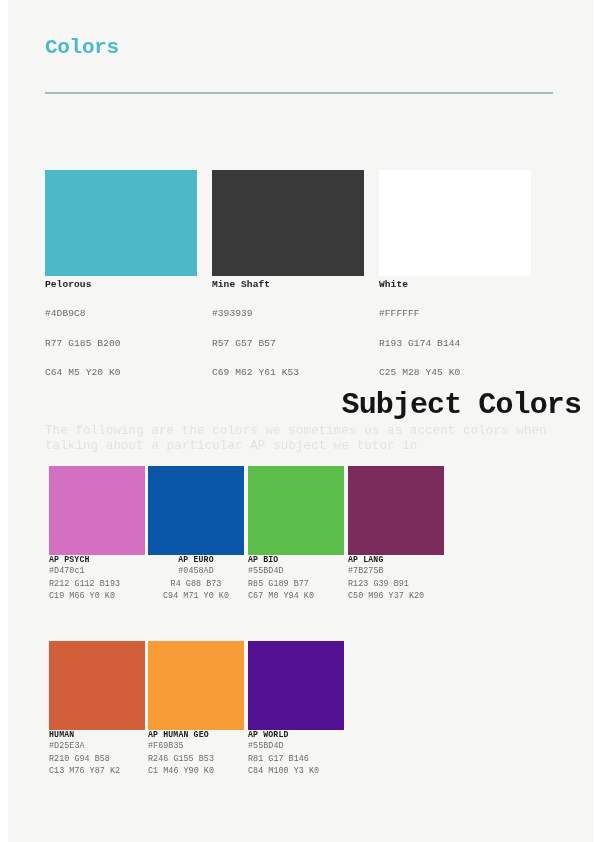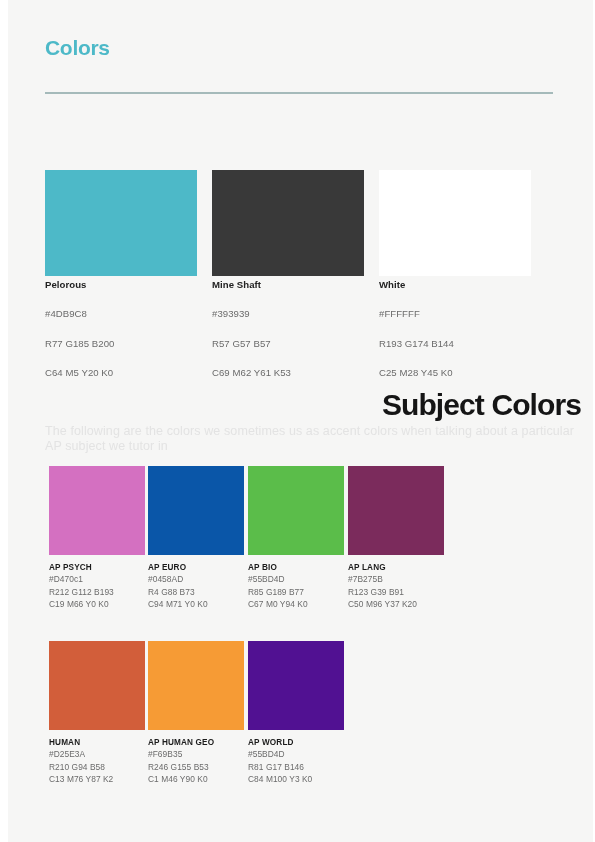--- a/index.html
+++ b/index.html
@@ -16,20 +16,21 @@
   }
 
   #page {
     position: relative;
     width: 595px;
     height: 842px;
     background: #f6f6f5;
     box-sizing: border-box;
     border-left: 8px solid #ffffff;
     border-right: 2px solid #ffffff;
+    font-family: Liberation Mono, monospace;
   }
 
   
   .eyebrow {
     position: absolute;
     left: 37px;
     top: 36px;
     font-size: 21px;
     font-weight: bold;
     letter-spacing: -0.3px;
@@ -122,21 +123,21 @@
   }
   .s-cell {
     position: absolute;
     width: 96px;
   }
   .s-swatch {
     width: 96px;
     height: 89px;
   }
   .s-name {
-    margin-top: 8px;
+    margin-top: 0;
     font-size: 8.2px;
     font-weight: bold;
     color: #1b1b1b;
     letter-spacing: .15px;
     white-space: nowrap;
   }
   .s-line {
     margin-top: 2px;
     font-size: 8.4px;
     color: #6b6b6b;
@@ -188,21 +189,21 @@
   <div class="s-grid">
 
     <div class="s-cell" style="left:0px;   top:0px;">
       <div class="s-swatch" style="background:#D470C1"></div>
       <div class="s-name">AP PSYCH</div>
       <div class="s-line">#D470c1</div>
       <div class="s-line">R212 G112 B193</div>
       <div class="s-line">C19 M66 Y0 K0</div>
     </div>
 
-    <div class="s-cell" style="left:99px;  top:0px;">
+    <div class="s-cell" style="left:99px;  top:0px;text-align:center;">
       <div class="s-swatch" style="background:#0A56A8"></div>
       <div class="s-name">AP EURO</div>
       <div class="s-line">#0458AD</div>
       <div class="s-line">R4 G88 B73</div>
       <div class="s-line">C94 M71 Y0 K0</div>
     </div>
 
     <div class="s-cell" style="left:199px; top:0px;">
       <div class="s-swatch" style="background:#5BBD4A"></div>
       <div class="s-name">AP BIO</div>

